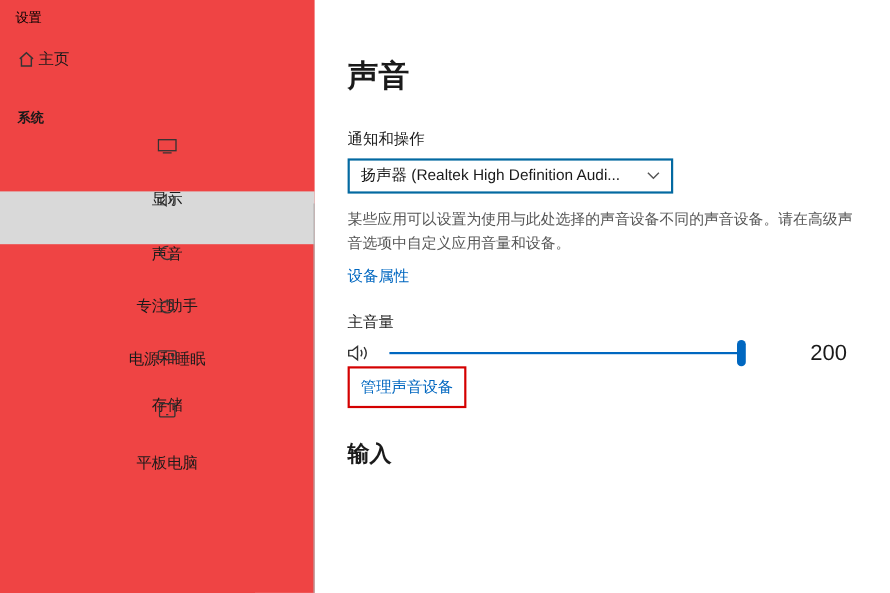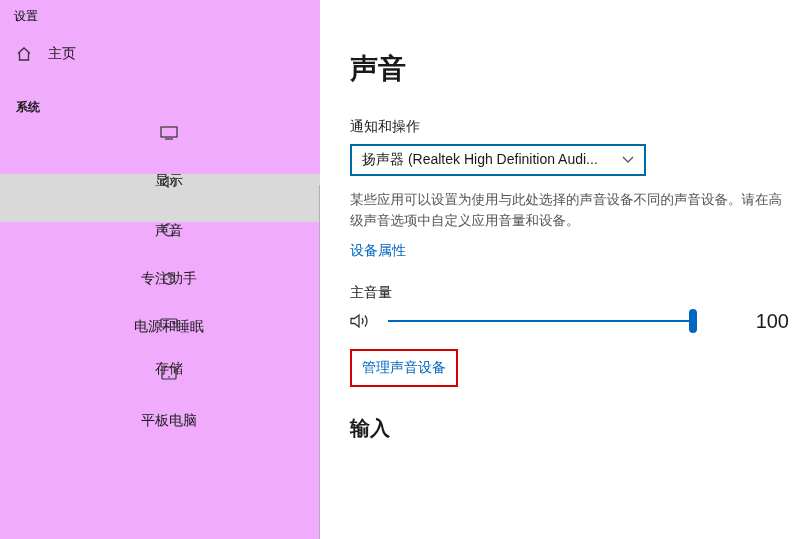--- a/index.html
+++ b/index.html
@@ -11,40 +11,40 @@
     color: #1a1a1a;
     background: #ffffff;
     overflow: hidden;
   }
   .window {
     display: flex;
     width: 100%; height: 100%;
   }
   
   .sidebar {
-    width: 320px;
-    background: #f0abfc;
+    width: 286px;
+    background: #ef4444;
     padding: 0;
     border-right: none;
     position: relative;
   }
   .side-separator {
     position: absolute;
     right: 0; top: 185px; bottom: 0;
     width: 1px;
     background: #b0b0b0;
   }
   .title {
     font-size: 12px;
     padding: 8px 0 8px 14px;
     color: #000;
   }
   .home {
     display: flex; align-items: center;
-    gap: 16px;
+    gap: 3px;
     padding: 12px 0 12px 16px;
     cursor: pointer;
   }
   .home .icon { width: 16px; display:flex; justify-content:center; }
   .search {
     margin: 10px 12px 0 12px;
     height: 32px;
     border: 1px solid #666;
     display: flex; align-items: center;
     padding: 0 8px;
@@ -160,21 +160,20 @@
     background: #efefef;
     padding: 6px 16px;
     margin-top: 20px;
     cursor: pointer;
     font-size: 14px;
   }
   .red-box {
     border: 2px solid #d40000;
     padding: 8px 10px;
     display: inline-block;
-    margin-top: 16px;
   }
   .red-box .link { display:inline-block; }
   .input-heading { margin-top: 28px; }
   .vol-icon { width: 22px; display:flex; justify-content:center; align-items:center; }
   .warn-icon svg { display:block; }
 </style>
 </head>
 <body>
 
 <div class="window">
@@ -287,21 +286,21 @@
           <svg width="22" height="18" viewBox="0 0 22 18" fill="none" stroke="#333" stroke-width="1.3">
             <path d="M1 6.5 H4.5 L9 3 V15 L4.5 11.5 H1 Z"></path>
               <path d="M12 6 Q14 9 12 12"></path>
               <path d="M15 3.5 Q19 9 15 14.5"></path>
           </svg>
         </span>
         <div class="vol-slider">
           <div class="vol-track"></div>
           <div class="vol-thumb"></div>
         </div>
-        <div class="vol-val">100</div>
+        <div class="vol-val">200</div>
       </div>
     </div>
 
 
     <div class="red-box">
       <span class="link">管理声音设备</span>
     </div>
 
     <h2 class="input-heading">输入</h2>
   </div>

